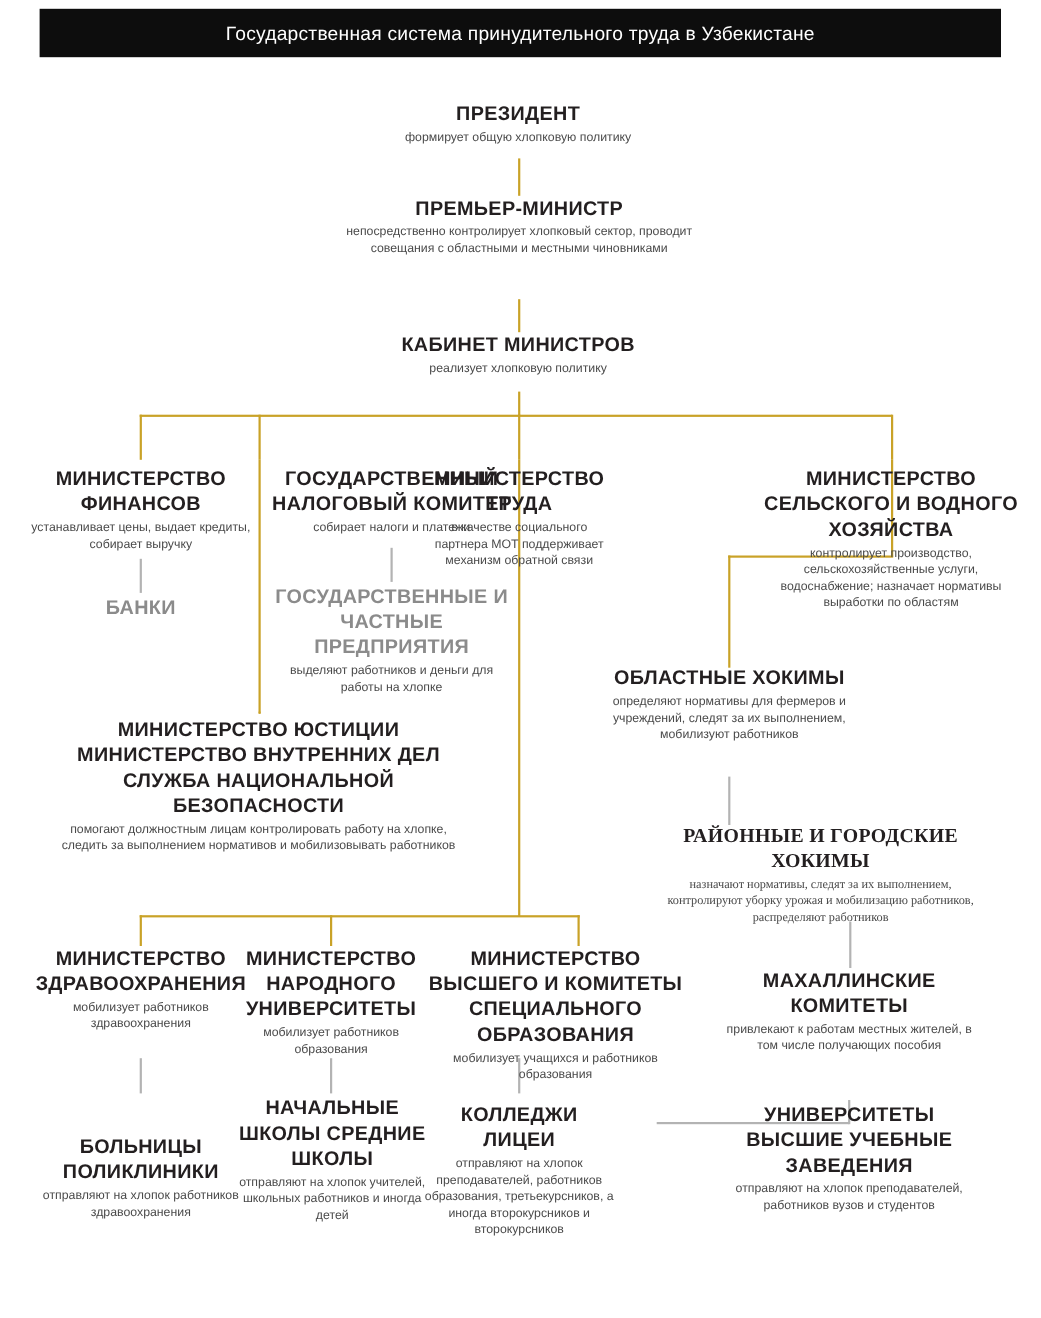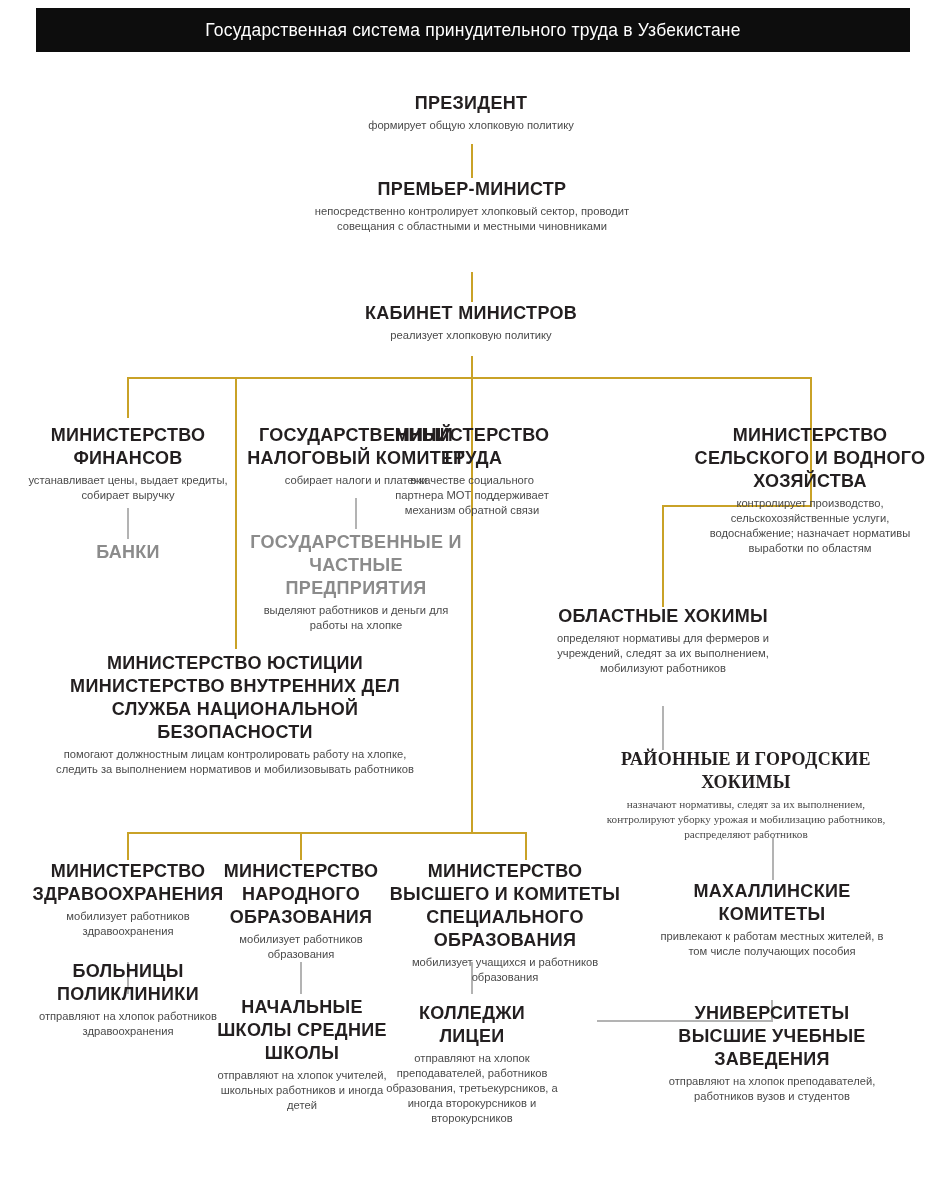--- a/index.html
+++ b/index.html
@@ -186,27 +186,27 @@
 МИНИСТЕРСТВО ВНУТРЕННИХ ДЕЛ
 СЛУЖБА НАЦИОНАЛЬНОЙ БЕЗОПАСНОСТИ</div>
     <div class="desc">помогают должностным лицам контролировать работу на хлопке, следить за выполнением нормативов и мобилизовывать работников</div>
   </div>
 
   <div class="node" style="left:27px; top:860px; width:202px;">
     <div class="title">МИНИСТЕРСТВО ЗДРАВООХРАНЕНИЯ</div>
     <div class="desc">мобилизует работников здравоохранения</div>
   </div>
 
-  <div class="node" style="left:37px; top:960px; width:182px;">
+  <div class="node" style="left:37px; top:1031px; width:182px;">
     <div class="title">БОЛЬНИЦЫ ПОЛИКЛИНИКИ</div>
     <div class="desc">отправляют на хлопок работников здравоохранения</div>
   </div>
 
   <div class="node" style="left:205px; top:860px; width:192px;">
-    <div class="title">МИНИСТЕРСТВО НАРОДНОГО ОБРАЗОВАНИЯ</div>
+    <div class="title">МИНИСТЕРСТВО НАРОДНОГО УНИВЕРСИТЕТЫ</div>
     <div class="desc">мобилизует работников образования</div>
   </div>
 
   <div class="node" style="left:209px; top:996px; width:186px;">
     <div class="title">НАЧАЛЬНЫЕ ШКОЛЫ СРЕДНИЕ ШКОЛЫ</div>
     <div class="desc">отправляют на хлопок учителей, школьных работников и иногда детей</div>
   </div>
 
   <div class="node" style="left:381px; top:860px; width:248px;">
     <div class="title">МИНИСТЕРСТВО ВЫСШЕГО И КОМИТЕТЫ СПЕЦИАЛЬНОГО ОБРАЗОВАНИЯ</div>

